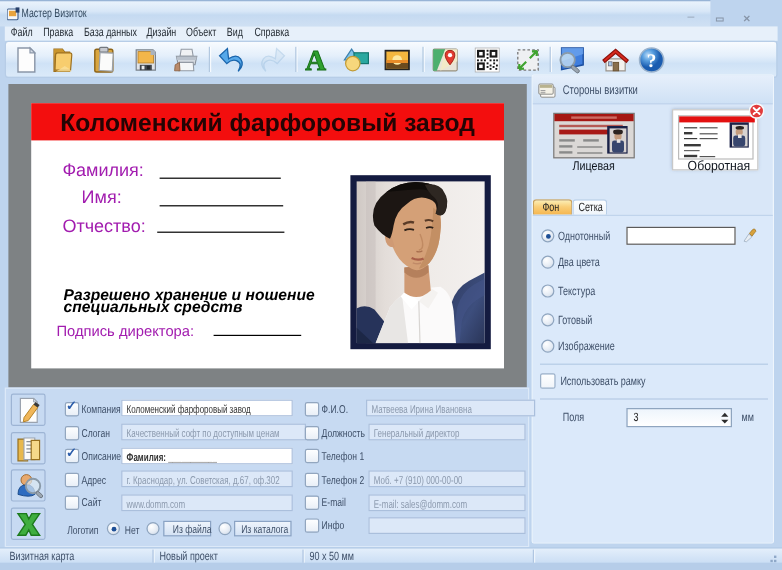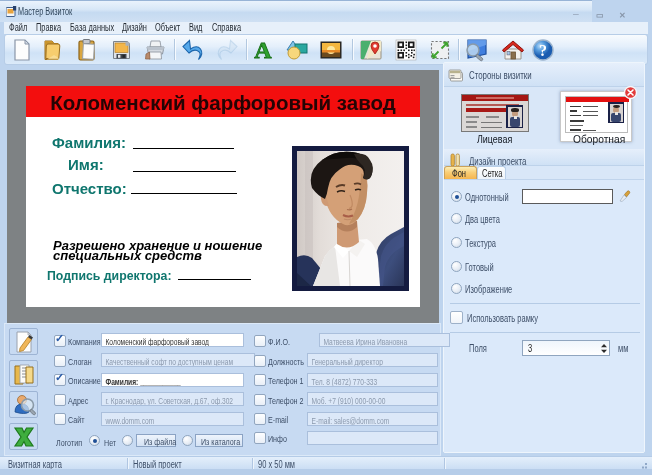--- a/index.html
+++ b/index.html
@@ -24,21 +24,21 @@
   background:linear-gradient(#f8fbfe 0%,#e4effb 40%,#cfe2f6 62%,#dbeaf9 100%);
   border:1px solid #b7cde7;border-radius:3px;}
 .tsep{position:absolute;top:4px;width:1px;height:21px;background:#b2c8e0;box-shadow:1px 0 0 rgba(255,255,255,.8);}
 .ticon{position:absolute;top:3px;width:24px;height:24px;}
 
 
 #canvas{position:absolute;left:7px;top:70px;width:432px;height:253px;background:#7e8284;}
 #card{position:absolute;left:19px;top:16px;width:394px;height:221px;background:#ffffff;}
 #band{position:absolute;left:0;top:0;width:394px;height:31px;background:#f30e0e;}
 #bandtext{position:absolute;left:0;top:5px;width:394px;text-align:center;color:#240404;font-weight:bold;font-size:20.5px;letter-spacing:0px;}
-.cline{position:absolute;color:#0f766e;font-weight:bold;white-space:nowrap;}
+.cline{position:absolute;color:#a21caf;font-weight:normal;white-space:nowrap;}
 .u{position:absolute;border-top:1.6px solid #000;}
 #fine{position:absolute;left:27px;top:155px;width:230px;color:#000;font-weight:bold;font-style:italic;font-size:13px;line-height:10px;}
 #photo{position:absolute;left:266px;top:60px;width:117px;height:145px;background:#141b40;}
 
 
 #rpanel{position:absolute;left:443px;top:62px;width:202px;height:391px;background:#d9e7f8;border:1px solid #eef5fc;border-radius:2px;}
 .phead{position:absolute;left:0;width:200px;height:24px;background:linear-gradient(#e6effb,#cfe1f5);border-bottom:1px solid #bdd2ea;}
 .tab{position:absolute;font-size:10px;color:#2c2c2c;text-align:center;border:1px solid #b9cfe8;border-bottom:none;border-radius:3px 3px 0 0;}
 .radio{position:absolute;width:11px;height:11px;border-radius:50%;background:radial-gradient(circle at 35% 30%,#ffffff,#e7edf5 55%,#c9d5e4);border:1px solid #8fa5bf;}
 .radio.sel::after{content:"";position:absolute;left:2.5px;top:2.5px;width:4px;height:4px;border-radius:50%;background:#1e4f96;}
@@ -335,27 +335,20 @@
           </div>
         </div>
       </div>
       <div class="abs" style="left:12px;top:41px;font-size:11px;color:#10161f;transform:scaleX(0.93);transform-origin:0 0;white-space:nowrap">Оборотная</div>
     </div>
     <svg class="abs" style="left:180px;top:23px" width="13" height="13" viewBox="0 0 13 13">
       <circle cx="6.5" cy="6.5" r="6" fill="#e23b3b" stroke="#f4f7fa" stroke-width="1.4"></circle>
       <path d="M4 4 L9 9 M9 4 L4 9" stroke="#fff" stroke-width="1.6" stroke-linecap="round"></path>
     </svg>
 
-    <div class="phead" style="top:86px;height:17px">
-      <svg class="abs" style="left:6px;top:4px" width="11" height="15" viewBox="0 0 11 15">
-        <rect x="1" y="1" width="3.4" height="12" rx="1.5" fill="#e8b44c" stroke="#a97c25" stroke-width=".7"></rect>
-        <rect x="6" y="1" width="3.4" height="12" rx="1.5" fill="#f3e3b2" stroke="#a97c25" stroke-width=".7"></rect>
-      </svg>
-      <span class="ui" style="left:25px;top:6px;font-size:10.5px">Дизайн проекта</span>
-    </div>
 
     <div class="tab" style="left:0px;top:103px;width:33px;height:13px;background:linear-gradient(#fceeb5,#f9ce77 45%,#f5b54e);border-color:#caa25c;">
       <span class="ui" style="left:7px;top:1px;color:#222;font-size:10px">Фон</span>
       </div>
     <div class="tab" style="left:33px;top:103px;width:29px;height:13px;background:linear-gradient(#fdfefe,#eef4fa);">
       <span class="ui" style="left:4px;top:1px;font-size:10px;color:#222">Сетка</span>
       </div>
     <div class="abs" style="left:0px;top:116px;width:200px;height:273px;background:#dbe9fa;border-top:1px solid #c0d4ec;"></div>
 
     <div class="radio sel" style="left:7px;top:128px"></div>
@@ -452,27 +445,26 @@
     <div class="fbtn" style="left:131px;top:110px;width:40px">
         <span class="ui" style="left:7px;top:1px;font-size:9.5px">Из файла</span>
       </div>
     <div class="radio" style="left:177px;top:111px"></div>
     <div class="fbtn" style="left:190px;top:110px;width:48px">
         <span class="ui" style="left:5px;top:1px;font-size:9.5px">Из каталога</span>
       </div>
 
     <div class="fchk" style="left:249px;top:11px"></div>
     <span class="ui" style="left:263px;top:12px;font-size:9.5px">Ф.И.О.</span>
-    <div class="ffield" style="left:314px;top:9px;width:131px"><i>Матвеева Ирина Ивановна</i></div>
+    <div class="ffield" style="left:300px;top:9px;width:141px"><i>Матвеева Ирина Ивановна</i></div>
     <div class="fchk" style="left:249px;top:31px"></div>
     <span class="ui" style="left:263px;top:32px;font-size:9.5px">Должность</span>
     <div class="ffield" style="left:302px;top:29px;width:131px"><i>Генеральный директор</i></div>
     <div class="fchk" style="left:249px;top:50px"></div>
     <span class="ui" style="left:263px;top:51px;font-size:9.5px">Телефон 1</span>
-    <div class="ffield" style="left:302px;top:49px;width:131px"><i>Тел. 8 (4872) 770-333</i></div>
     <div class="fchk" style="left:249px;top:70px"></div>
     <span class="ui" style="left:263px;top:71px;font-size:9.5px">Телефон 2</span>
     <div class="ffield" style="left:302px;top:68px;width:131px"><i>Моб. +7 (910) 000-00-00</i></div>
     <div class="fchk" style="left:249px;top:89px"></div>
     <span class="ui" style="left:263px;top:90px;font-size:9.5px">E-mail</span>
     <div class="ffield" style="left:302px;top:88px;width:131px"><i>E-mail: sales@domm.com</i></div>
     <div class="fchk" style="left:249px;top:108px"></div>
     <span class="ui" style="left:263px;top:109px;font-size:9.5px">Инфо</span>
     <div class="ffield" style="left:302px;top:107px;width:131px"></div>
   </div>

